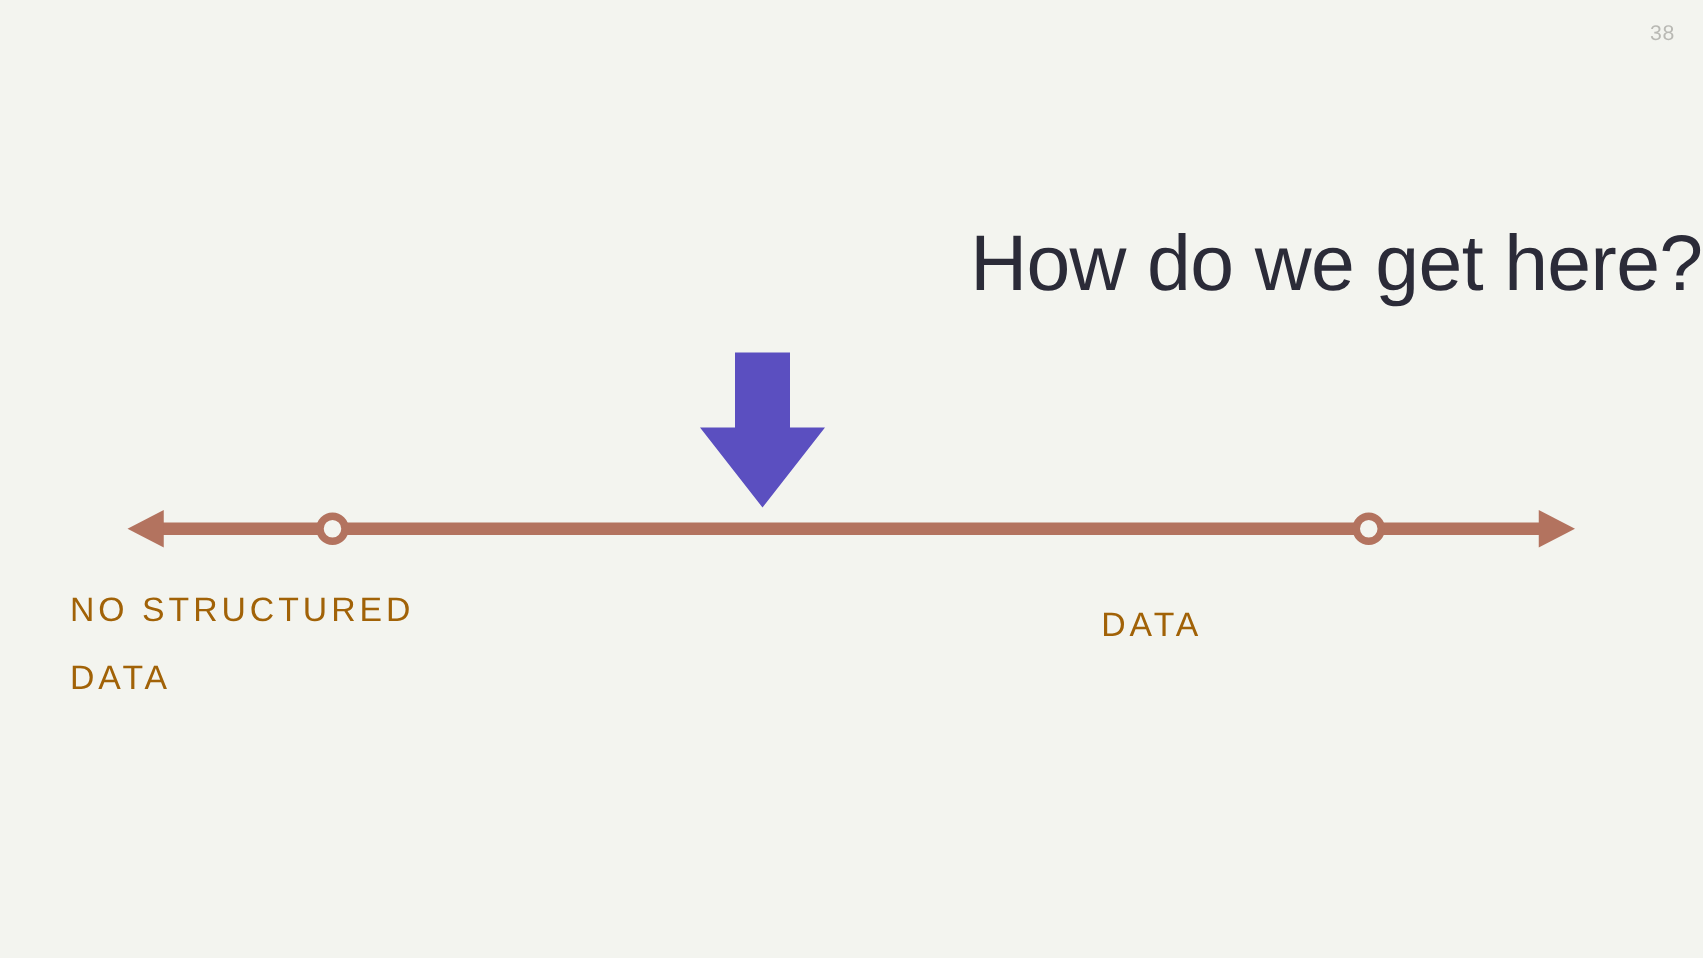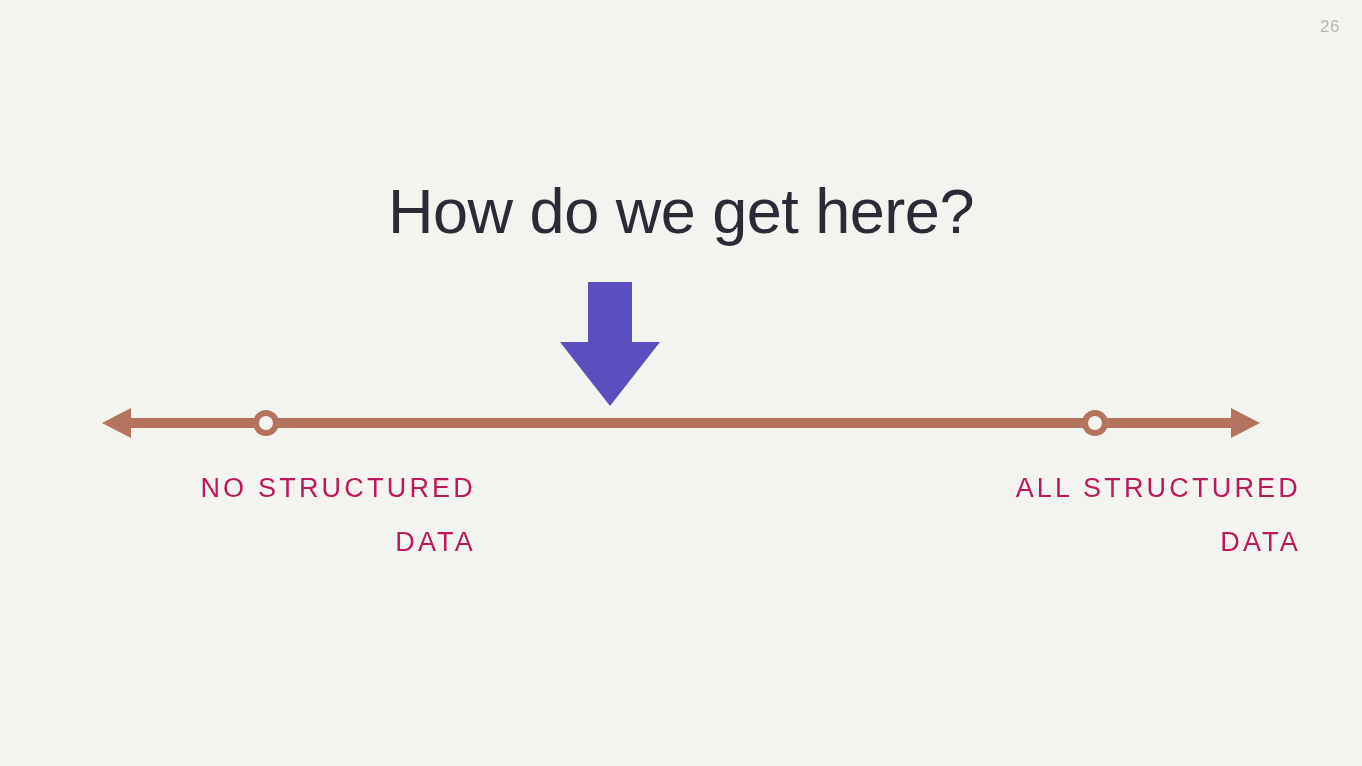--- a/index.html
+++ b/index.html
@@ -30,21 +30,21 @@
     letter-spacing: 0.5px;
     font-family: "Liberation Sans", sans-serif;
   }
 
   
   .slide-title {
     position: absolute;
     left: 0;
     top: 178px;
     width: 1362px;
-    text-align: center;
+    text-align: right;
     font-size: 63px;
     font-weight: 400;
     color: #2b2b38;
     letter-spacing: -0.5px;
     line-height: 1.05;
     font-family: "Liberation Sans", sans-serif;
     white-space: nowrap;
   }
 
   
@@ -73,39 +73,39 @@
     display: block;
     width: 1362px;
     height: 38px;
   }
 
   
   .endpoint-label {
     position: absolute;
     top: 468px;
     width: 420px;
-    text-align: right;
+    text-align: left;
     font-size: 27px;
     font-weight: 400;
-    color: #be185d;
+    color: #a16207;
     letter-spacing: 3.2px;
     line-height: 1.55;
     font-family: "Liberation Sans", sans-serif;
   }
   .endpoint-label.left  { left: 56px; }
   .endpoint-label.right { left: 881px; }
   .endpoint-label .l1 { display: block; }
   .endpoint-label .l2 { display: block; margin-top: 12px; }
 </style>
 </head>
 <body>
 
 <div id="slide">
 
-  <div class="page-number">26</div>
+  <div class="page-number">38</div>
 
   <div class="slide-title">How do we get here?</div>
 
   <div class="down-arrow">
     <svg viewBox="0 0 104 128" xmlns="http://www.w3.org/2000/svg" aria-hidden="true">
       <polygon points="30,2 74,2 74,62 102,62 52,126 2,62 30,62" fill="#5b4fc0"></polygon>
     </svg>
   </div>
 
   <div class="spectrum">
@@ -122,17 +122,16 @@
       <circle cx="1095" cy="19" r="10" fill="#f3f4ef" stroke="#b3735f" stroke-width="6"></circle>
     </svg>
   </div>
 
   <div class="endpoint-label left">
     <span class="l1">NO STRUCTURED</span>
     <span class="l2">DATA</span>
   </div>
 
   <div class="endpoint-label right">
-    <span class="l1">ALL STRUCTURED</span>
     <span class="l2">DATA</span>
   </div>
 
 </div>
 
 </body></html>

